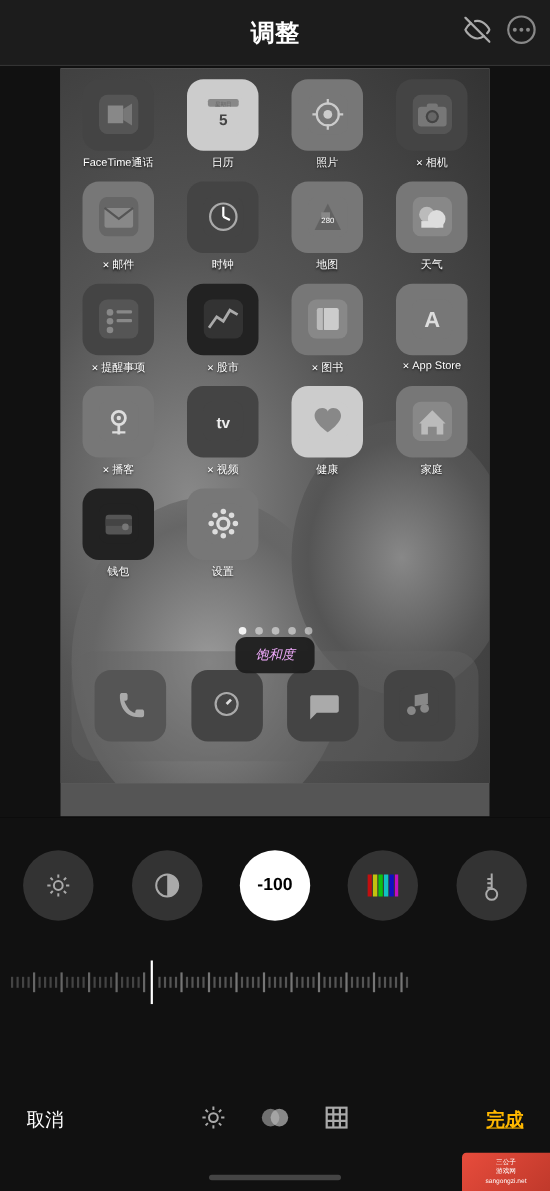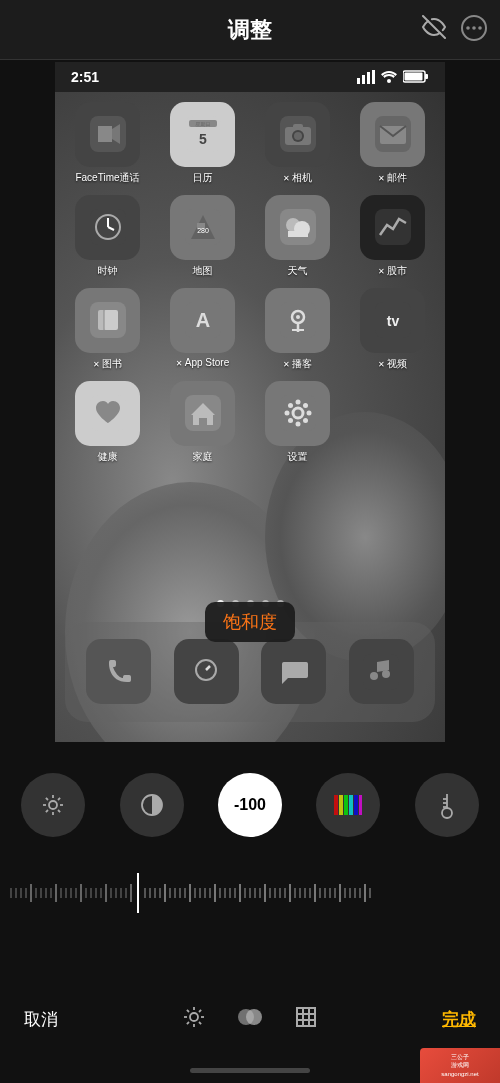--- a/index.html
+++ b/index.html
@@ -201,27 +201,28 @@
     .dock-icon.green { background: #555; }
     .dock-icon.dark { background: #444; }
 
     
     #saturation-tooltip {
       position: absolute;
       bottom: 100px;
       left: 50%;
       transform: translateX(-50%);
       background: rgba(30,30,30,0.95);
-      color: #f97316;
+      color: #f0abfc;
       padding: 8px 18px;
       border-radius: 10px;
-      font-size: 18px;
+      font-size: 12px;
       font-weight: 500;
       z-index: 10;
       white-space: nowrap;
+      font-style: italic;
     }
 
     
     #controls-area {
       background: #111;
       padding: 20px 0 0 0;
       position: absolute;
       bottom: 0;
       left: 0;
       right: 0;
@@ -341,41 +342,20 @@
         <circle cx="14" cy="14" r="1.8" fill="#888"></circle>
         <circle cx="20" cy="14" r="1.8" fill="#888"></circle>
       </svg>
     </span>
   </div>
 </div>
 
 <div style="width:500px; height:683px; background:#111; display:flex; align-items:center; justify-content:center; position:relative;">
   <div id="phone-screen">
 
-    <div id="status-bar">
-      <span>2:51</span>
-      <div id="status-right">
-        <svg width="18" height="14" viewBox="0 0 18 14">
-          <rect x="0" y="8" width="3" height="6" fill="#fff"></rect>
-          <rect x="5" y="5" width="3" height="9" fill="#fff"></rect>
-          <rect x="10" y="2" width="3" height="12" fill="#fff"></rect>
-          <rect x="15" y="0" width="3" height="14" fill="#fff"></rect>
-        </svg>
-        <svg width="16" height="12" viewBox="0 0 16 12">
-          <path d="M8 2C10.5 2 12.8 3.1 14.4 4.9L16 3.3C14 1.3 11.1 0 8 0 4.9 0 2 1.3 0 3.3L1.6 4.9C3.2 3.1 5.5 2 8 2Z" fill="#fff"></path>
-          <path d="M8 5C9.7 5 11.2 5.7 12.3 6.9L13.9 5.3C12.4 3.9 10.3 3 8 3 5.7 3 3.6 3.9 2.1 5.3L3.7 6.9C4.8 5.7 6.3 5 8 5Z" fill="#fff"></path>
-          <circle cx="8" cy="10" r="2" fill="#fff"></circle>
-        </svg>
-        <svg width="26" height="13" viewBox="0 0 26 13">
-          <rect x="0" y="1" width="22" height="11" rx="2" fill="none" stroke="#fff" stroke-width="1.5"></rect>
-          <rect x="22" y="4" width="3" height="5" rx="1" fill="#fff"></rect>
-          <rect x="1.5" y="2.5" width="18" height="8" rx="1" fill="#fff"></rect>
-        </svg>
-      </div>
-    </div>
 
     <div id="home-screen">
       <div id="wallpaper"></div>
 
       <div id="app-grid">
 
         <div class="app-item">
           <div class="app-icon dark">
             <svg width="36" height="36" viewBox="0 0 36 36">
                 <rect width="36" height="36" rx="8" fill="#555"></rect>
@@ -388,20 +368,34 @@
         <div class="app-item">
           <div class="app-icon white-bg">
             <svg width="36" height="36" viewBox="0 0 36 36">
                 <rect width="36" height="36" rx="8" fill="#ccc"></rect>
                 <rect x="4" y="4" width="28" height="7" rx="2" fill="#888"></rect>
                 <text x="18" y="28" text-anchor="middle" font-size="14" font-weight="bold" fill="#444">5</text>
                 <text x="18" y="10" text-anchor="middle" font-size="5" fill="#666">星期日</text>
               </svg>
           </div>
           <span class="app-label">日历</span>
+        </div>
+        <div class="app-item">
+          <div class="app-icon medium">
+            <svg width="36" height="36" viewBox="0 0 36 36">
+                <rect width="36" height="36" rx="8" fill="#777"></rect>
+                <circle cx="18" cy="18" r="10" fill="none" stroke="#ccc" stroke-width="2"></circle>
+                <circle cx="18" cy="18" r="4" fill="#ccc"></circle>
+                <line x1="18" y1="4" x2="18" y2="9" stroke="#ccc" stroke-width="2"></line>
+                <line x1="18" y1="27" x2="18" y2="32" stroke="#ccc" stroke-width="2"></line>
+                <line x1="4" y1="18" x2="9" y2="18" stroke="#ccc" stroke-width="2"></line>
+                <line x1="27" y1="18" x2="32" y2="18" stroke="#ccc" stroke-width="2"></line>
+              </svg>
+          </div>
+          <span class="app-label">照片</span>
         </div>
         <div class="app-item">
           <div class="app-icon dark">
             <svg width="36" height="36" viewBox="0 0 36 36">
                 <rect width="36" height="36" rx="8" fill="#555"></rect>
                 <rect x="5" y="11" width="26" height="18" rx="3" fill="#777"></rect>
                 <circle cx="18" cy="20" r="6" fill="#444"></circle>
                 <circle cx="18" cy="20" r="4" fill="#666"></circle>
                 <rect x="13" y="8" width="10" height="5" rx="2" fill="#777"></rect>
               </svg>
@@ -447,20 +441,33 @@
                 <rect width="36" height="36" rx="8" fill="#888"></rect>
                 <circle cx="13" cy="16" r="7" fill="#bbb"></circle>
                 <circle cx="22" cy="20" r="8" fill="#ddd"></circle>
                 <rect x="8" y="22" width="20" height="6" fill="#ddd"></rect>
               </svg>
           </div>
           <span class="app-label">天气</span>
         </div>
 
         <div class="app-item">
+          <div class="app-icon dark">
+            <svg width="36" height="36" viewBox="0 0 36 36">
+                <rect width="36" height="36" rx="8" fill="#555"></rect>
+                <circle cx="10" cy="12" r="3" fill="#888"></circle>
+                <circle cx="10" cy="20" r="3" fill="#888"></circle>
+                <circle cx="10" cy="28" r="3" fill="#888"></circle>
+                <rect x="16" y="10" width="14" height="3" rx="1" fill="#888"></rect>
+                <rect x="16" y="18" width="14" height="3" rx="1" fill="#888"></rect>
+              </svg>
+          </div>
+          <span class="app-label with-x">提醒事项</span>
+        </div>
+        <div class="app-item">
           <div class="app-icon black-bg">
             <svg width="36" height="36" viewBox="0 0 36 36">
                 <rect width="36" height="36" rx="8" fill="#333"></rect>
                 <polyline points="5,26 12,16 18,20 24,10 31,14" fill="none" stroke="#aaa" stroke-width="2.5"></polyline>
               </svg>
           </div>
           <span class="app-label with-x">股市</span>
         </div>
         <div class="app-item">
           <div class="app-icon medium">
@@ -515,20 +522,31 @@
         </div>
 
         <div class="app-item">
           <div class="app-icon medium">
             <svg width="36" height="36" viewBox="0 0 36 36">
                 <rect width="36" height="36" rx="8" fill="#888"></rect>
                 <path d="M18 8 L30 20 L28 20 L28 30 L22 30 L22 23 L14 23 L14 30 L8 30 L8 20 L6 20 Z" fill="#bbb"></path>
               </svg>
           </div>
           <span class="app-label">家庭</span>
+        </div>
+        <div class="app-item">
+          <div class="app-icon black-bg">
+            <svg width="36" height="36" viewBox="0 0 36 36">
+                <rect width="36" height="36" rx="8" fill="#222"></rect>
+                <rect x="6" y="10" width="24" height="18" rx="3" fill="#555"></rect>
+                <rect x="6" y="14" width="24" height="6" fill="#444"></rect>
+                <circle cx="24" cy="21" r="3" fill="#777"></circle>
+              </svg>
+          </div>
+          <span class="app-label">钱包</span>
         </div>
         <div class="app-item">
           <div class="app-icon medium">
             <svg width="36" height="36" viewBox="0 0 36 36">
                 <rect width="36" height="36" rx="8" fill="#777"></rect>
                 <circle cx="18" cy="18" r="5" fill="none" stroke="#ddd" stroke-width="3"></circle>
                 <circle cx="18" cy="7" r="2.5" fill="#ddd"></circle>
                 <circle cx="18" cy="29" r="2.5" fill="#ddd"></circle>
                 <circle cx="7" cy="18" r="2.5" fill="#ddd"></circle>
                 <circle cx="29" cy="18" r="2.5" fill="#ddd"></circle>

